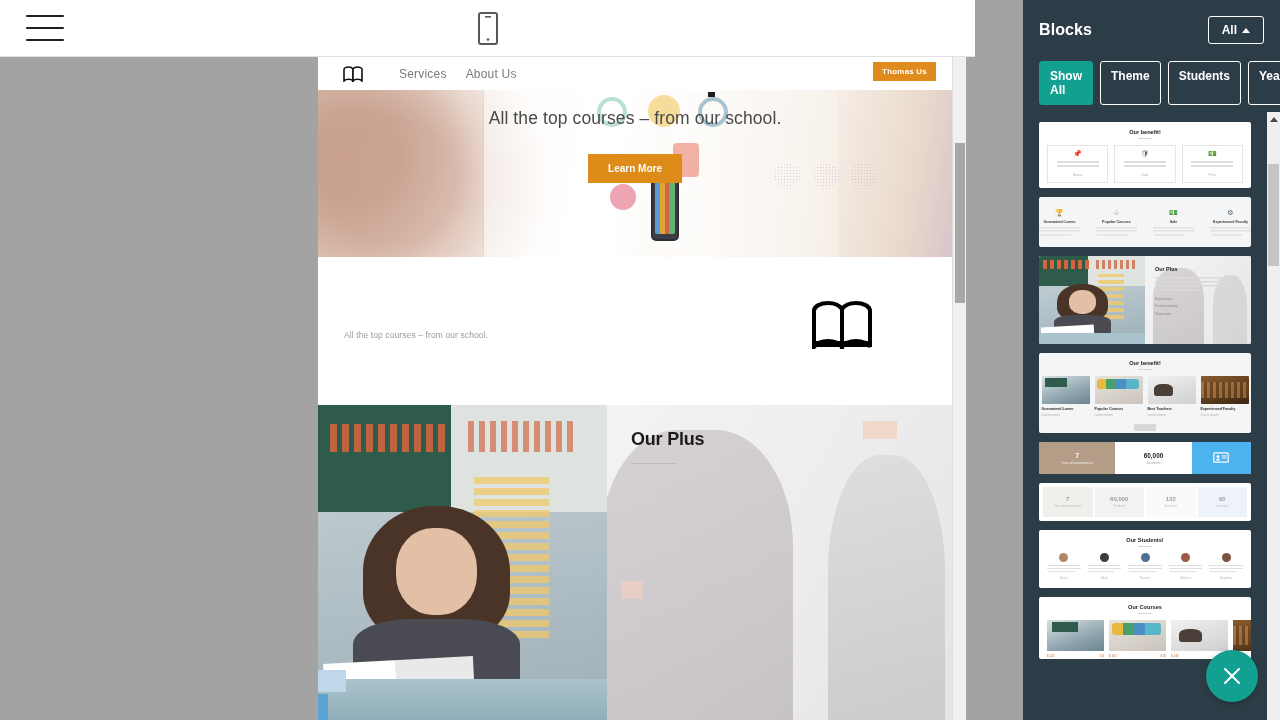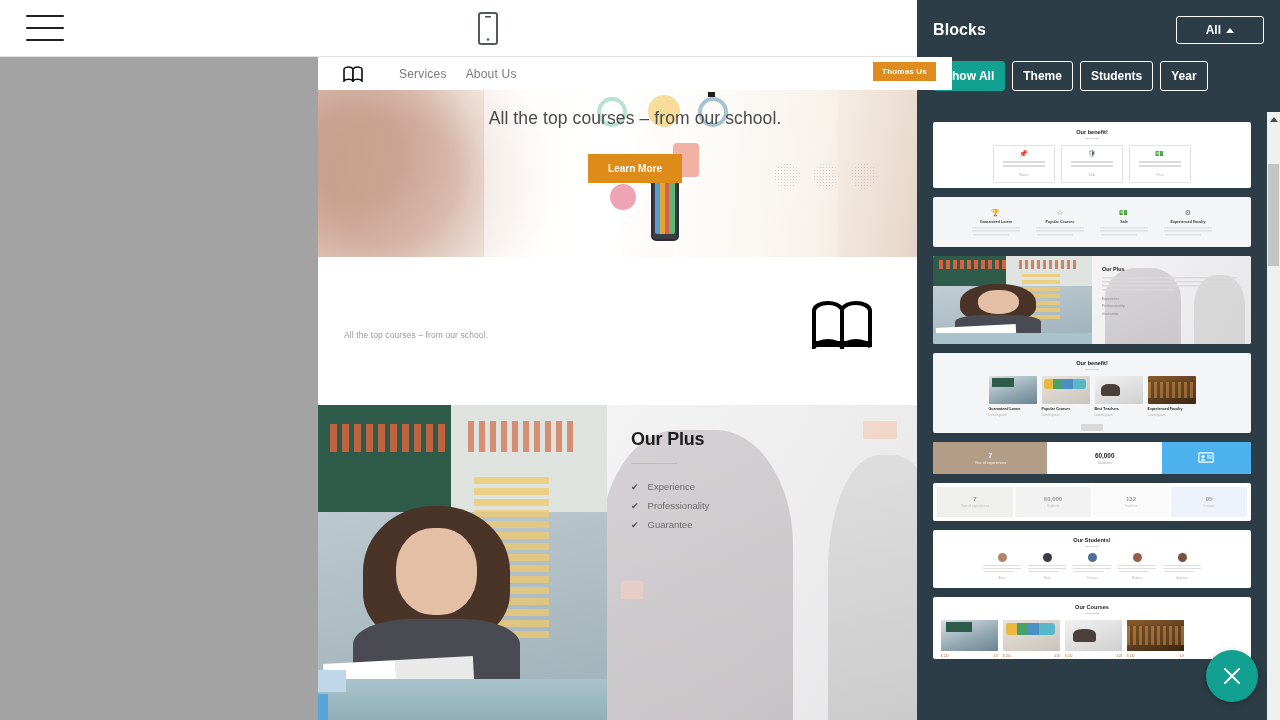--- a/index.html
+++ b/index.html
@@ -205,28 +205,28 @@
     position:absolute; left:952px; top:0; width:14px; height:663px; background:#f0f0f0;
     border-left:1px solid #dcdcdc;
   }
   .canvas-sb-thumb {
     position:absolute; left:2px; top:86px; width:10px; height:160px;
     background:#a8a8a8; border-radius:0;
   }
 
   
   .panel {
-    position:absolute; right:0; top:0; width:363px; height:720px;
+    position:absolute; right:0; top:0; width:257px; height:720px;
     background:#2d3d47; color:#fff;
   }
   .panel-head { padding:16px 16px 0 16px; display:flex; align-items:center; justify-content:space-between; }
   .panel-title { font-size:16px; font-weight:bold; letter-spacing:.1px; }
   .panel-select {
     border:1px solid #fff; border-radius:3px; background:transparent; color:#fff;
-    font-size:12px; font-weight:bold; padding:6px 29px; cursor:pointer;
+    font-size:12px; font-weight:bold; padding:6px 13px; cursor:pointer;
     display:flex; align-items:center; gap:5px;
   }
   .caret-up {
     width:0; height:0; border-left:4px solid transparent; border-right:4px solid transparent;
     border-bottom:5px solid #fff; display:inline-block;
   }
   .panel-filters { display:flex; gap:7px; padding:17px 16px 12px 16px; }
   .fbtn {
     border:1px solid #fff; border-radius:3px; background:transparent; color:#fff;
     font-size:12px; font-weight:bold; padding:7px 10px; cursor:pointer;
@@ -469,31 +469,20 @@
           <div class="desk"></div>
         </div>
         <div class="split-right">
           <div class="ghost1"></div>
           <div class="ghost2"></div>
           <div class="sticky1"></div>
           <div class="sticky2"></div>
           <div class="plus-content">
             <div class="plus-title">Our Plus</div>
             <div class="plus-rule"></div>
-            <div class="plus-list">
-              <div class="plus-item">
-                <span class="tick">✔</span><span>Experience</span>
-              </div>
-              <div class="plus-item">
-                <span class="tick">✔</span><span>Professionality</span>
-              </div>
-              <div class="plus-item">
-                <span class="tick">✔</span><span>Guarantee</span>
-              </div>
-            </div>
           </div>
         </div>
         <div class="sel-handle2"></div>
         <div class="sel-handle"></div>
       </div>
     </div>
 
     <div class="canvas-sb">
       <div class="canvas-sb-thumb"></div>
     </div>

